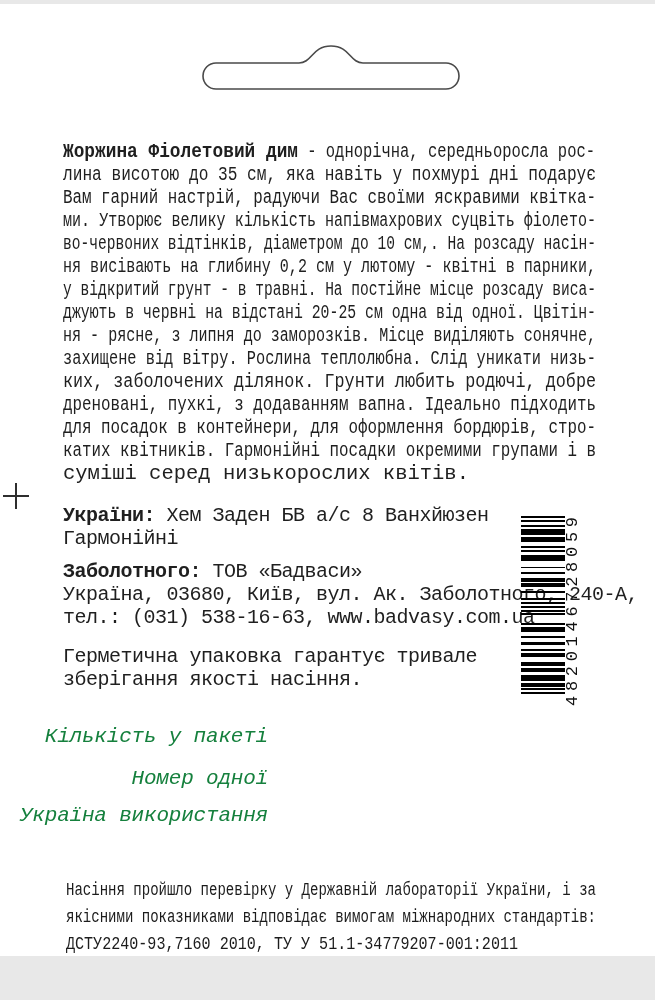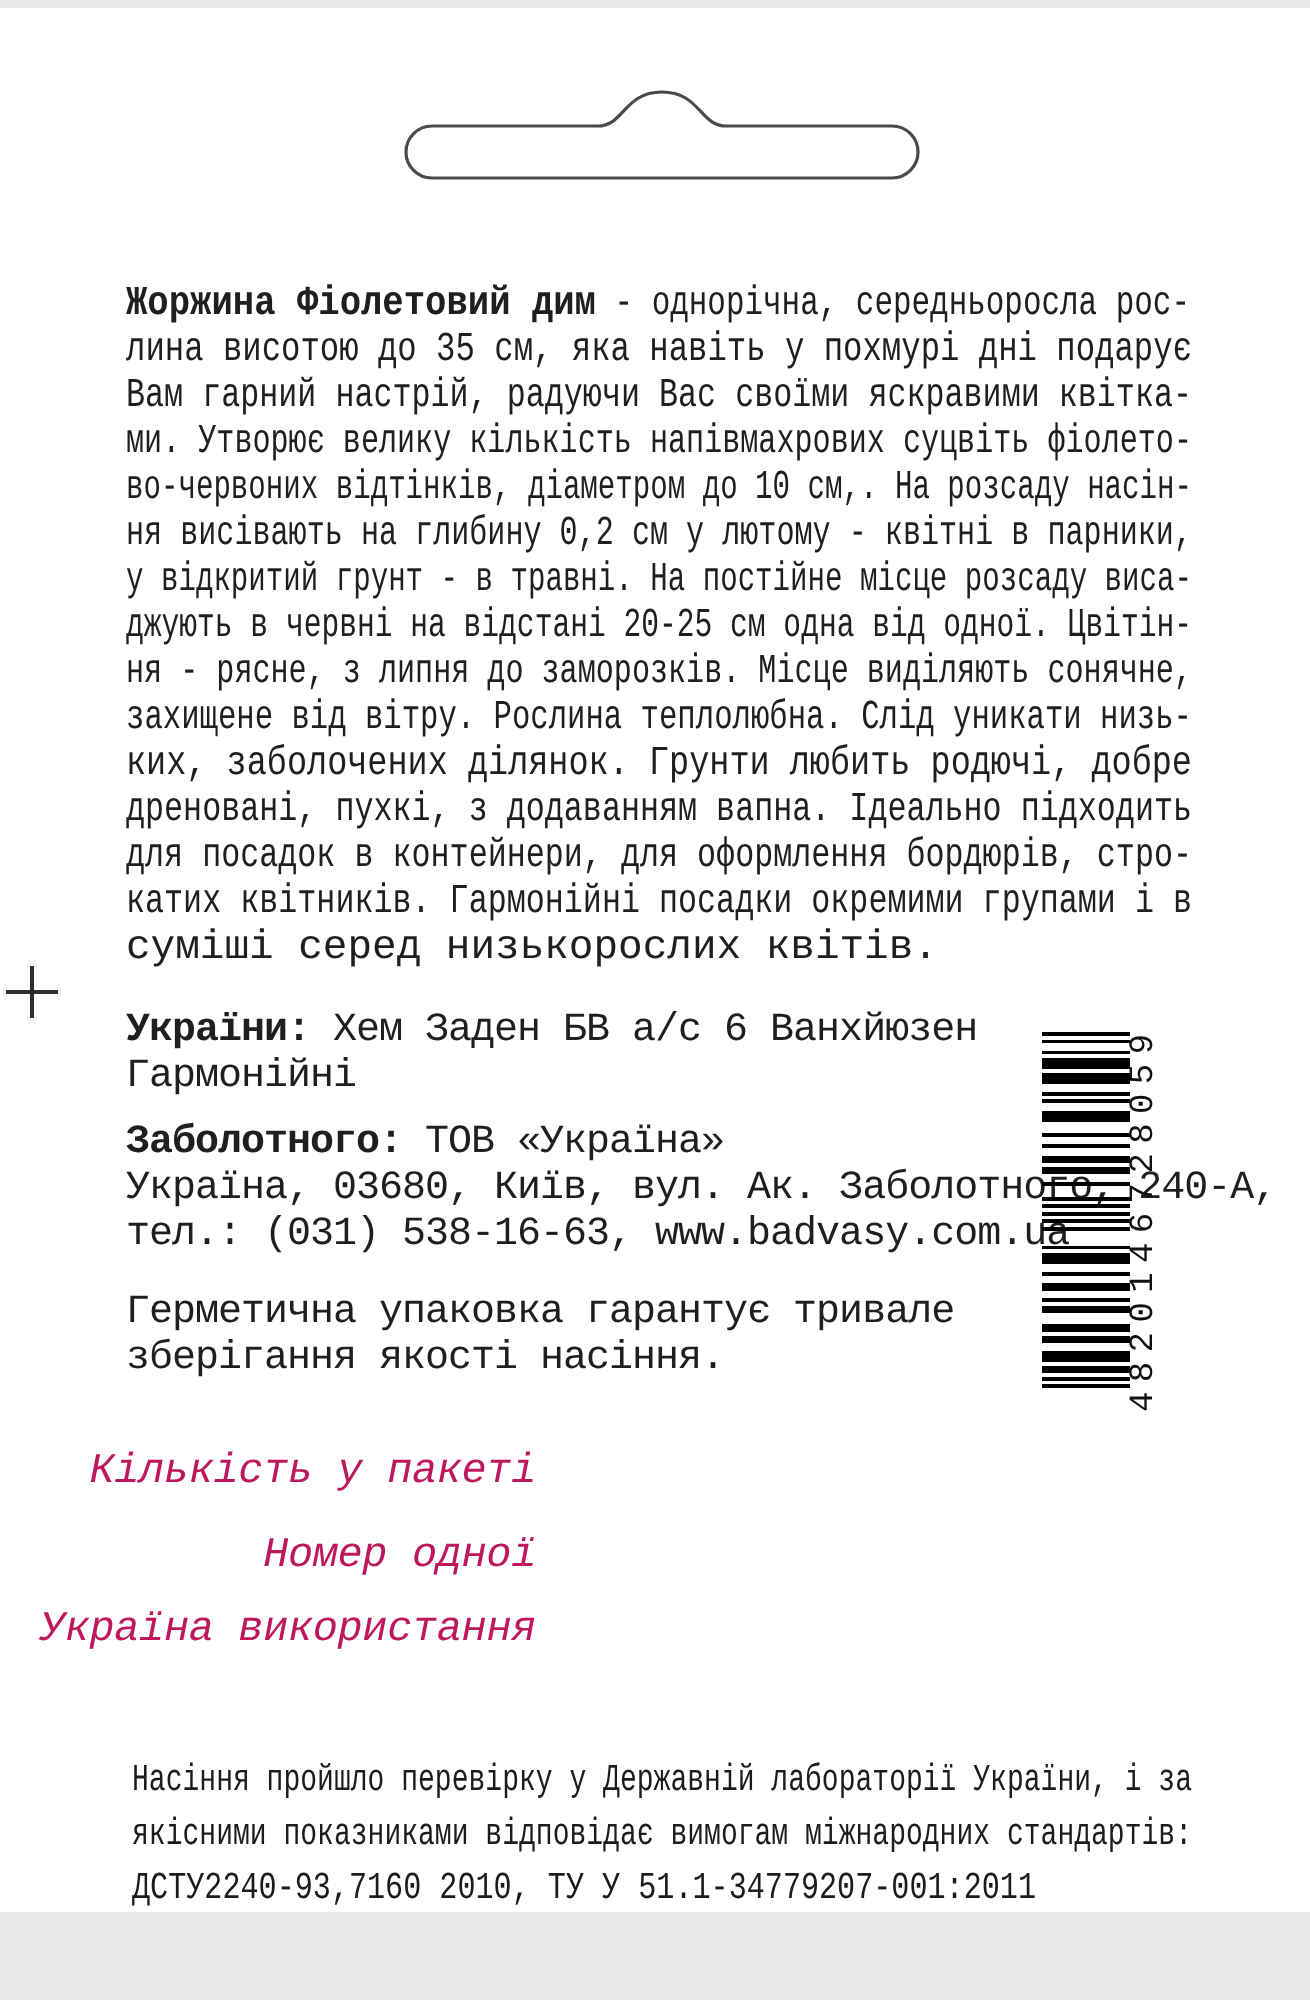--- a/index.html
+++ b/index.html
@@ -12,21 +12,21 @@
   svg text { white-space:pre; fill:#1f1f1f; }
 
   .desc text { font-size:20.5px; }
   .desc .lead { font-weight:bold; }
 
   .block { position:absolute; left:63px; font-size:20px; line-height:23px; letter-spacing:-0.5px; }
   .block b { font-weight:bold; }
 
   .field-label {
     position:absolute; left:0; width:268px; text-align:right;
-    font-style:italic; font-size:21px; letter-spacing:-0.2px; color:#be185d;
+    font-style:italic; font-size:21px; letter-spacing:-0.2px; color:#15803d;
   }
 
   .cert text { font-size:19px; fill:#1c1c1c; }
 
   .reg-plus { position:absolute; left:3px; top:479px; width:26px; height:26px; }
   .reg-plus .h { position:absolute; left:0; top:12px; width:26px; height:2px; background:#2e2e2e; }
   .reg-plus .v { position:absolute; left:12px; top:0; width:2px; height:26px; background:#2e2e2e; }
 
   .corner-square { position:absolute; left:0; top:970px; width:33px; height:30px; background:#000; }
 
@@ -63,26 +63,26 @@
     <text x="0" y="200" textLength="533" lengthAdjust="spacingAndGlyphs">ня - рясне, з липня до заморозків. Місце виділяють сонячне,</text>
     <text x="0" y="223" textLength="533" lengthAdjust="spacingAndGlyphs">захищене від вітру. Рослина теплолюбна. Слід уникати низь-</text>
     <text x="0" y="246" textLength="533" lengthAdjust="spacingAndGlyphs">ких, заболочених ділянок. Грунти любить родючі, добре</text>
     <text x="0" y="269" textLength="533" lengthAdjust="spacingAndGlyphs">дреновані, пухкі, з додаванням вапна. Ідеально підходить</text>
     <text x="0" y="292" textLength="533" lengthAdjust="spacingAndGlyphs">для посадок в контейнери, для оформлення бордюрів, стро-</text>
     <text x="0" y="315" textLength="533" lengthAdjust="spacingAndGlyphs">катих квітників. Гармонійні посадки окремими групами і в</text>
     <text x="0" y="338">суміші серед низькорослих квітів.</text>
   </svg>
 
   <div class="block" style="top:500px;">
-    <div><b>України:</b><span> Хем Заден БВ а/с 6 Ванхйюзен</span></div>
+    <div><b>України:</b><span> Хем Заден БВ а/с 8 Ванхйюзен</span></div>
     <div>Гармонійні</div>
   </div>
 
   <div class="block" style="top:556px;">
-    <div><b>Заболотного:</b><span> ТОВ «Україна»</span></div>
+    <div><b>Заболотного:</b><span> ТОВ «Бадваси»</span></div>
     <div>Україна, 03680, Київ, вул. Ак. Заболотного, 240-А,</div>
     <div>тел.: (031) 538-16-63, www.badvasy.com.ua</div>
   </div>
 
   <div class="block" style="top:641px;">
     <div>Герметична упаковка гарантує тривале</div>
     <div>зберігання якості насіння.</div>
   </div>
 
   <svg id="barcode-bars" style="left:521px; top:512px;" width="44" height="178" viewBox="0 0 44 178" shape-rendering="crispEdges">

